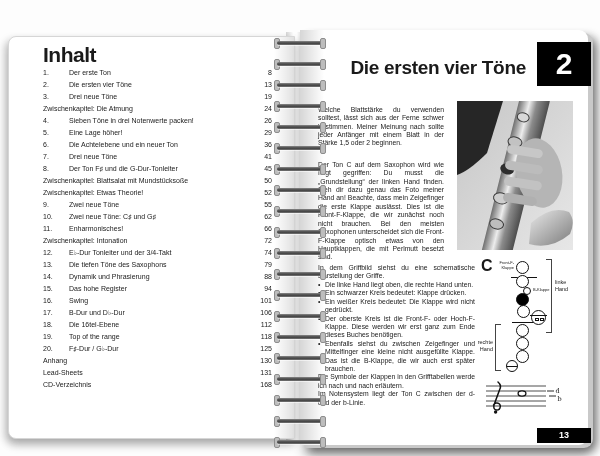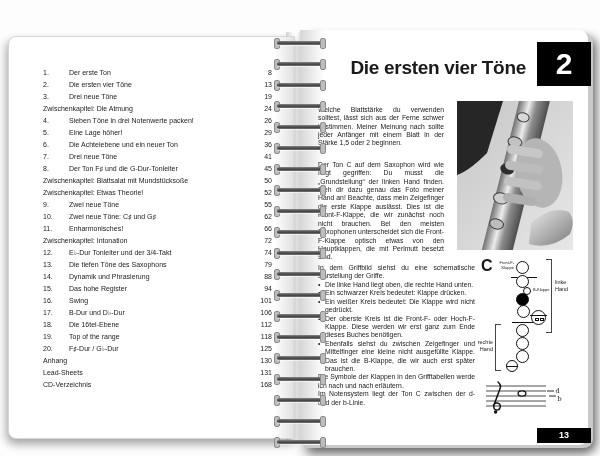--- a/index.html
+++ b/index.html
@@ -79,20 +79,21 @@
                 color:#fff;font-size:9px;font-weight:bold;line-height:15px;text-align:center;}
 </style>
 </head>
 <body>
 
 <div class="stage">
 
   <div class="spine-shadow"></div>
 
   <div class="page left">
+    <div class="inhalt-title">Inhalt</div>
     <div class="toc">
         <div class="toc-row">
     <span class="toc-num">1.</span>
     <span class="toc-label">Der erste Ton</span>
     <span class="toc-dots"></span>
     <span class="toc-page">8</span>
   </div>
         <div class="toc-row">
     <span class="toc-num">2.</span>
     <span class="toc-label">Die ersten vier Töne</span>

